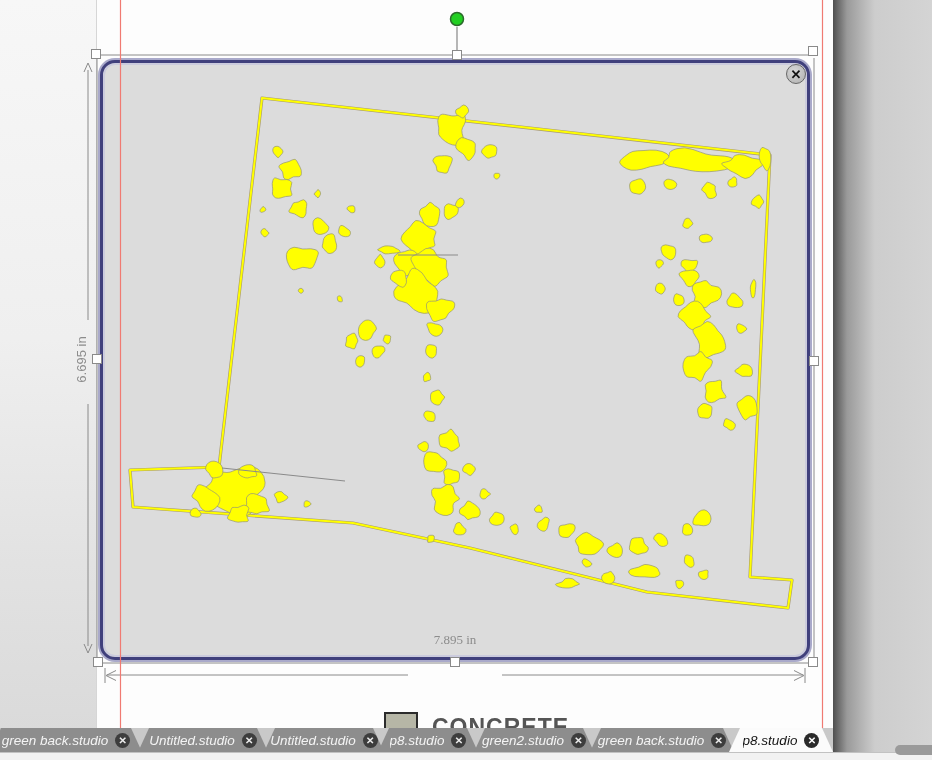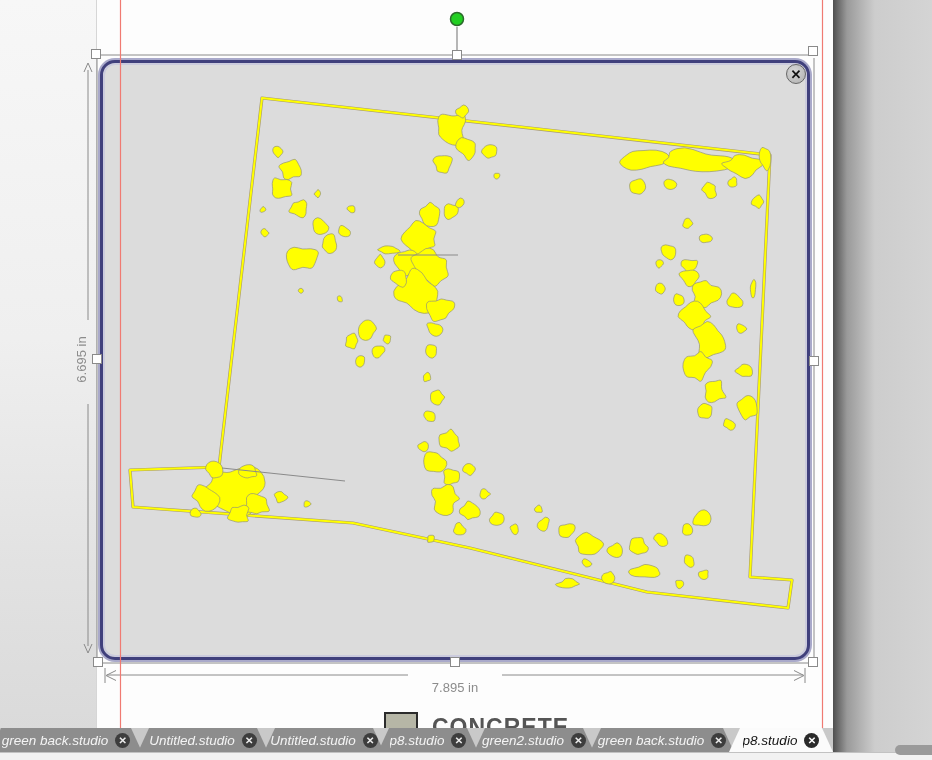--- a/index.html
+++ b/index.html
@@ -15,21 +15,21 @@
   .selection{position:absolute;left:100px;top:60px;width:710px;height:600px;
         background:#dcdcdc;border:3px solid #40407c;border-radius:15px;
         box-shadow:0 0 0 2px #a9a9ca, inset 0 0 0 2px #cbcbdd;box-sizing:border-box;}
   #overlay{position:absolute;left:0;top:0;}
   .close-btn{position:absolute;left:786px;top:64px;width:20px;height:20px;border-radius:50%;
         background:radial-gradient(circle at 40% 35%, #d8d8d8, #aeaeae);border:1.5px solid #666;
         color:#111;font-weight:bold;font-size:13px;line-height:20px;text-align:center;
         box-sizing:border-box;cursor:pointer;}
   .dim-label{position:absolute;color:#8c8c8c;font-size:13px;text-align:center;}
   .dim-label.v{left:41px;top:352px;width:80px;transform:rotate(-90deg);}
-  .dim-label.h{left:410px;top:680px;width:90px;}
+  .dim-label.h{left:410px;top:632px;width:90px;font-family:Liberation Serif, serif;}
   
   .material{position:absolute;left:384px;top:712px;height:40px;display:flex;align-items:flex-start;}
   .material .swatch{width:30px;height:24px;border:2px solid #2b2b2b;margin-right:14px;}
   .material .mat-label{font-size:23px;font-weight:bold;color:#555;letter-spacing:1px;margin-top:2px;}
   
   .tabbar-bg{position:absolute;left:0;top:728px;width:833px;height:24px;background:#c9c9c9;}
   .tab{position:absolute;top:728px;height:24px;box-sizing:border-box;
        display:flex;align-items:center;justify-content:center;gap:7px;
        clip-path:polygon(11px 0,calc(100% - 11px) 0,100% 100%,0 100%);
        background:#8d8d8d;color:#f4f4f4;font-size:13.5px;cursor:pointer;}

